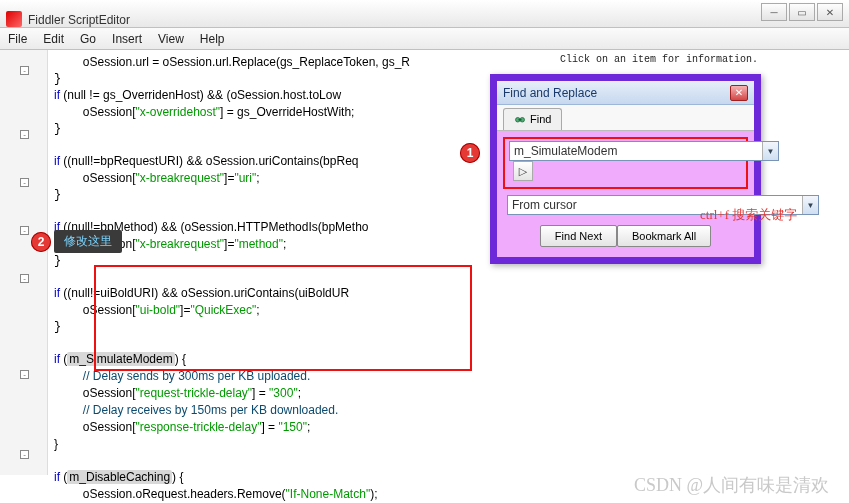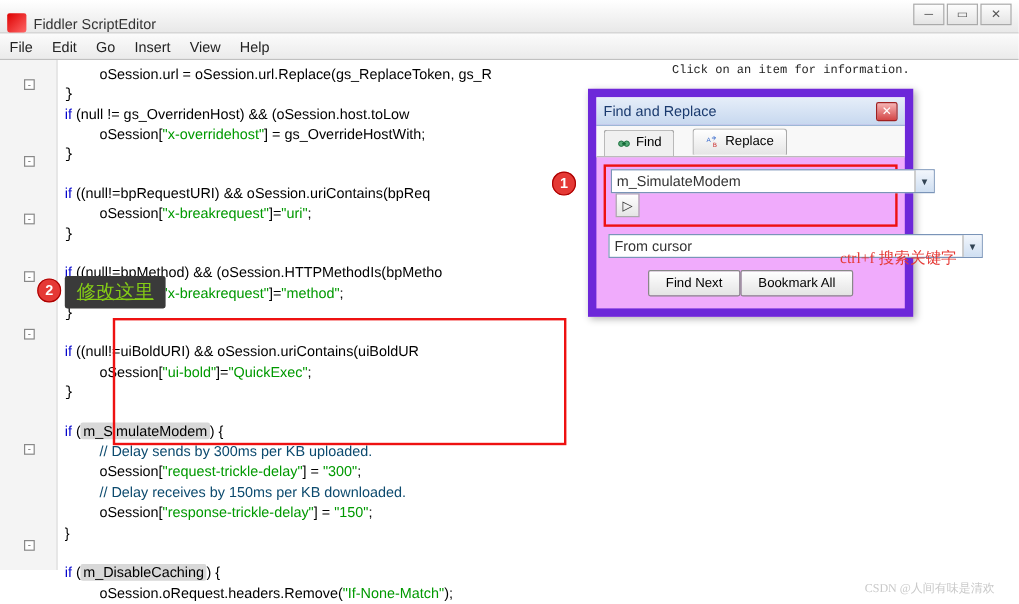--- a/index.html
+++ b/index.html
@@ -43,26 +43,26 @@
 .find .combo .arrow { position: absolute; right: 0; top: 0; width: 16px; height: 100%; border-left: 1px solid #b0b0b0; background: linear-gradient(#f2f6fc,#cfdff2); display: flex; align-items: center; justify-content: center; font-size: 8px; color: #345; }
 .find .goarrow { display: inline-flex; width: 20px; height: 20px; border: 1px solid #aaa; background: linear-gradient(#fff,#e5e5e5); align-items: center; justify-content: center; font-size: 11px; margin-left: 4px; vertical-align: top; }
 .find .redbox { border: 2px solid #e11; padding: 2px 4px 6px; margin: -2px -4px 6px; }
 .find .opts { margin-top: 8px; }
 .find .plus { display: inline-block; width: 12px; height: 12px; border: 1px solid #888; text-align: center; line-height: 10px; font-size: 10px; margin-right: 5px; }
 .find .btns { display: flex; gap: 0; justify-content: center; margin-top: 10px; }
 .find button { height: 22px; padding: 0 14px; border: 1px solid #888; background: linear-gradient(#fff,#e4e4e4); font-size: 11px; border-radius: 2px; }
 
 
 .badge { position: absolute; width: 20px; height: 20px; border-radius: 50%; background: #e53935; color: #fff; font-size: 12px; font-weight: bold; display: flex; align-items: center; justify-content: center; box-shadow: 0 0 0 1px #a00 inset; }
-.anno-text { position: absolute; background: #3a3a3a; color: #84cc16; font-size: 16px; padding: 3px 10px; border-radius: 2px; text-decoration: underline; }
+.anno-text { position: absolute; background: #3a3a3a; color: #7dd3fc; font-size: 12px; padding: 3px 10px; border-radius: 2px; }
 .redframe { position: absolute; border: 2px solid #e11; pointer-events: none; }
 .ctrlf { position: absolute; color: #e53935; font-size: 13px; font-family: "Microsoft YaHei"; }
 
 
-.wm { position: absolute; bottom: 6px; right: 20px; color: #c9c9c9; font-size: 10px; font-family: "Microsoft YaHei"; }
+.wm { position: absolute; bottom: 6px; right: 20px; color: #c9c9c9; font-size: 18px; font-family: "Microsoft YaHei"; }
 </style>
 </head>
 <body>
 
 <div class="titlebar">
   <div class="logo"></div>
   <div class="title">Fiddler ScriptEditor</div>
 </div>
 <div class="winbtns">
   <div>─</div>
@@ -135,28 +135,20 @@
   </div>
   <div class="tabs">
     <div class="tab active">
       <svg class="ticon" viewBox="0 0 16 16">
           <circle cx="5" cy="9" r="3" fill="#5a7" stroke="#163" stroke-width="1"></circle>
           <circle cx="11" cy="9" r="3" fill="#5a7" stroke="#163" stroke-width="1"></circle>
           <rect x="6" y="8" width="4" height="2" fill="#163"></rect>
         </svg>
       <span>Find</span>
     </div>
-    <div class="tab">
-      <svg class="ticon" viewBox="0 0 16 16">
-          <text x="1" y="8" font-size="7" fill="#36c">A</text>
-          <text x="8" y="14" font-size="7" fill="#c33">B</text>
-          <path d="M7 4 L11 4 L9 2 M11 4 L9 6" stroke="#36c" fill="none"></path>
-        </svg>
-      <span>Replace</span>
-    </div>
   </div>
   <div class="body">
     <div class="redbox">
       <span class="combo">
         <span>m_SimulateModem</span>
         <span class="arrow">▼</span>
       </span><span class="goarrow">▷</span>
     </div>
     <span class="combo" style="width:312px">
       <span>From cursor</span>

